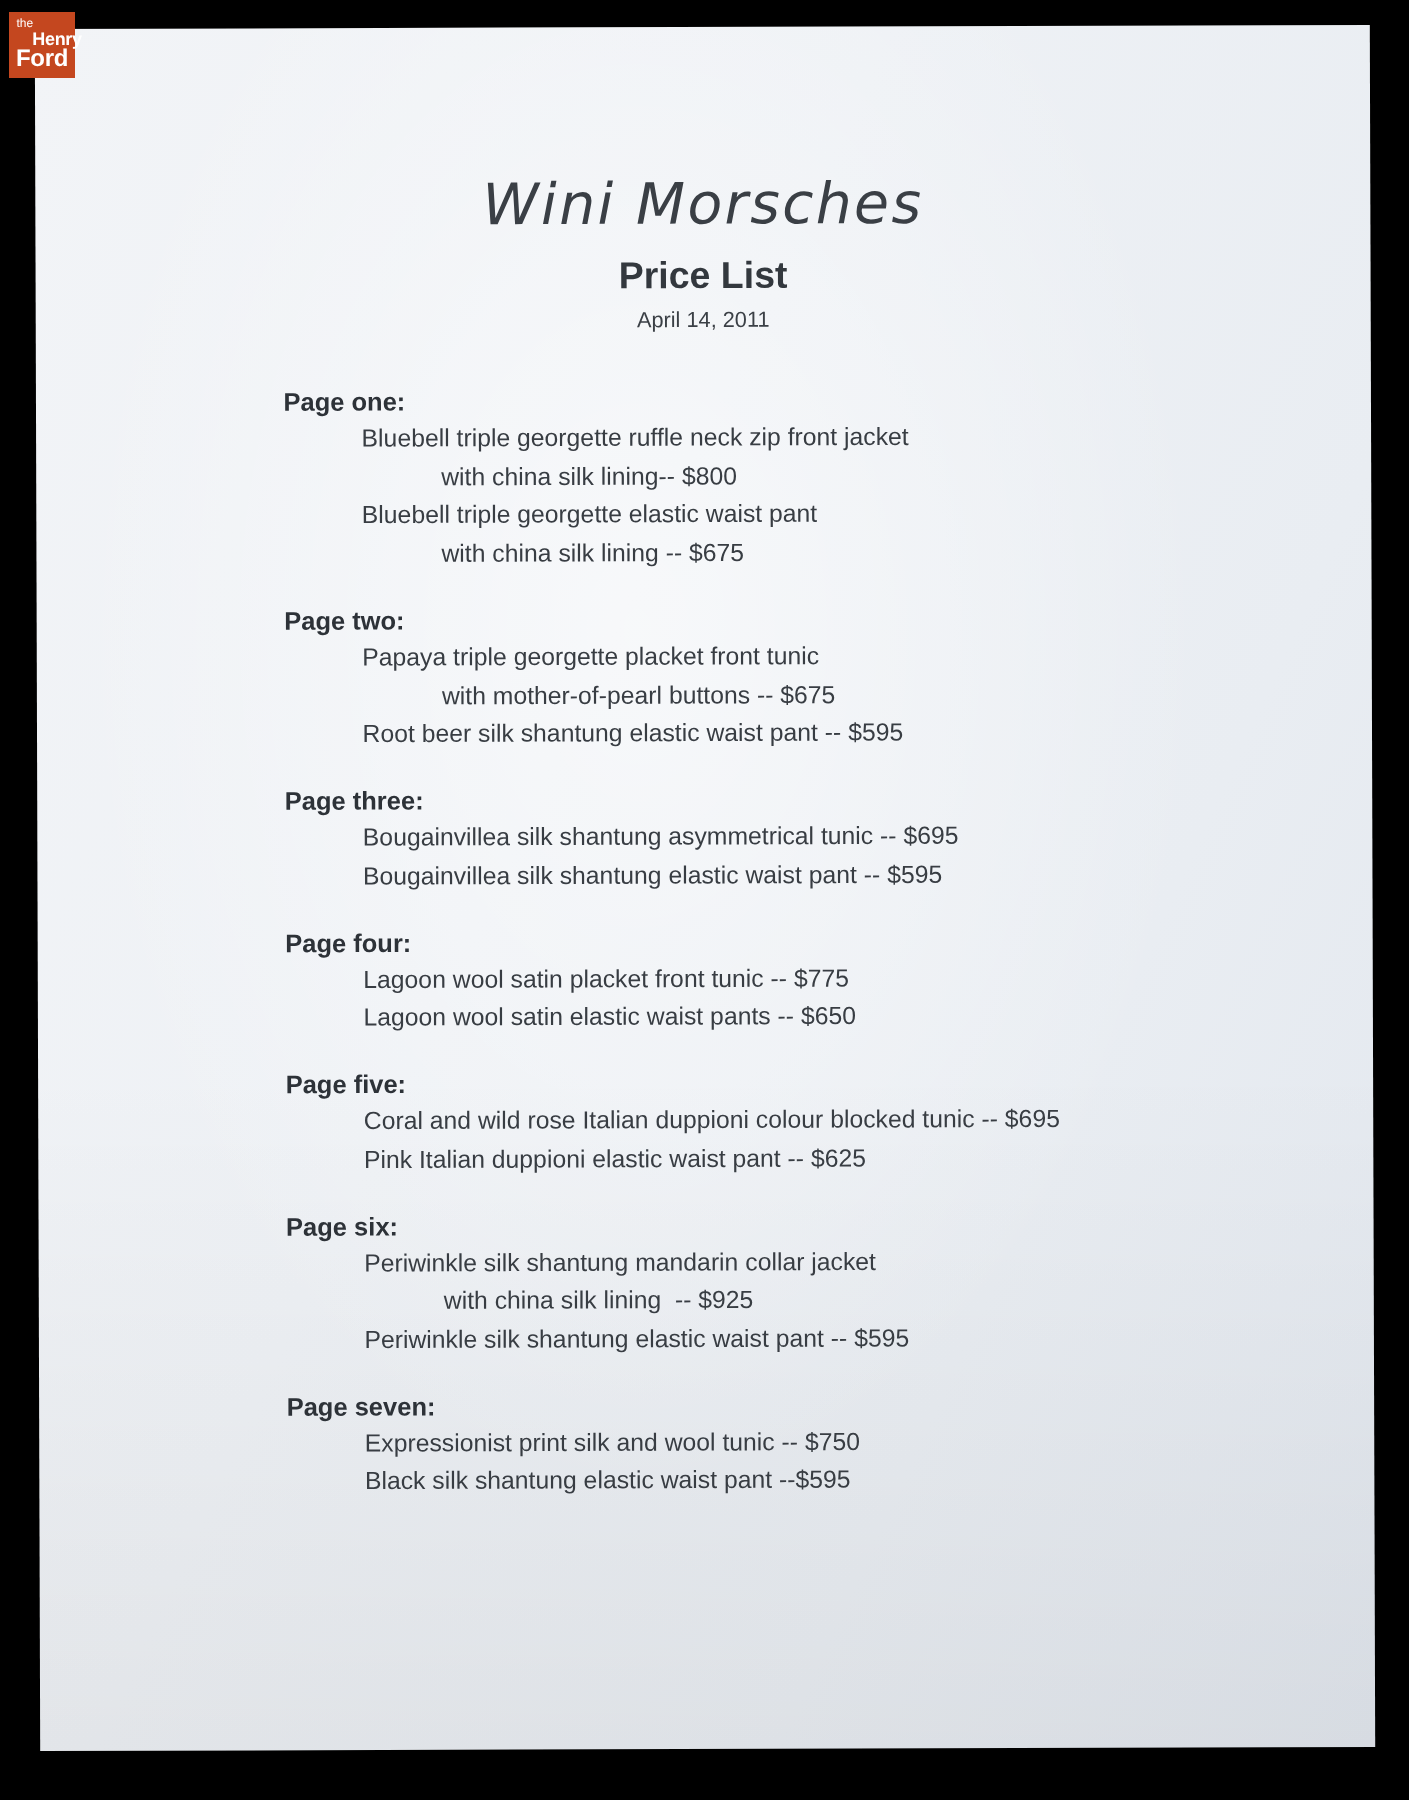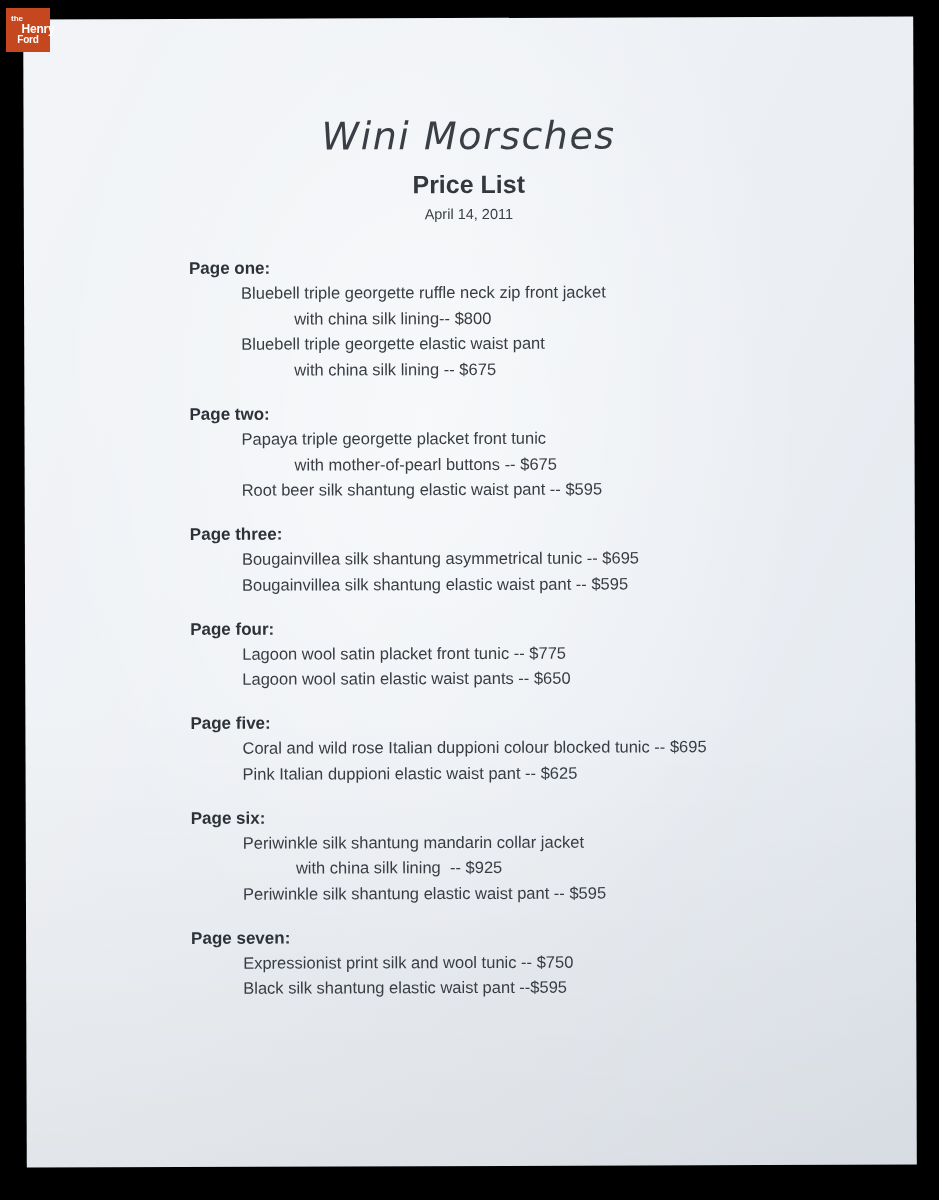--- a/index.html
+++ b/index.html
@@ -28,30 +28,30 @@
     flex-direction: column;
     justify-content: center;
     align-items: center;
     line-height: 1.0;
     z-index: 5;
   }
   .logo .l1 {
     font-size: 8px;
     align-self: flex-start;
     margin-left: 5px;
-    font-weight: bold;
+    font-weight: normal;
   }
   .logo .l2 {
     font-size: 12px;
     font-weight: bold;
     letter-spacing: -0.2px;
     padding-left: 20px;
   }
   .logo .l3 {
-    font-size: 10px;
+    font-size: 16px;
     font-weight: bold;
     letter-spacing: -0.2px;
   }
 
   
   .paper {
     position: absolute;
     left: 25px;
     top: 18px;
     width: 890px;

